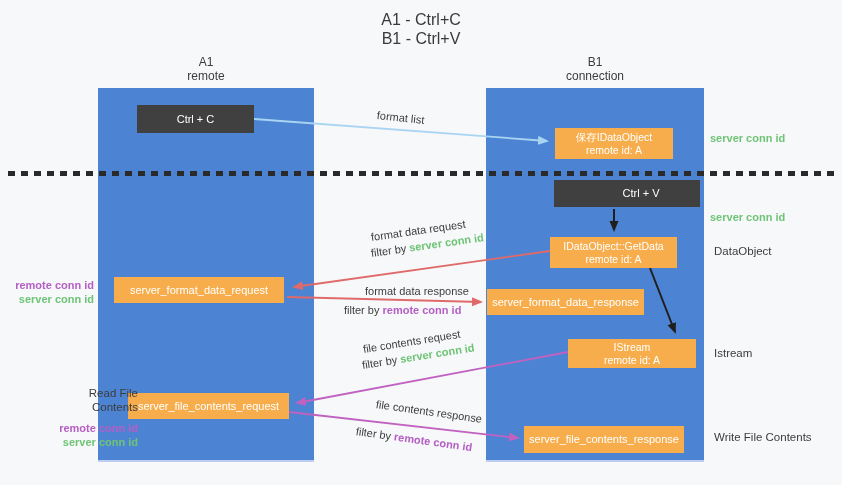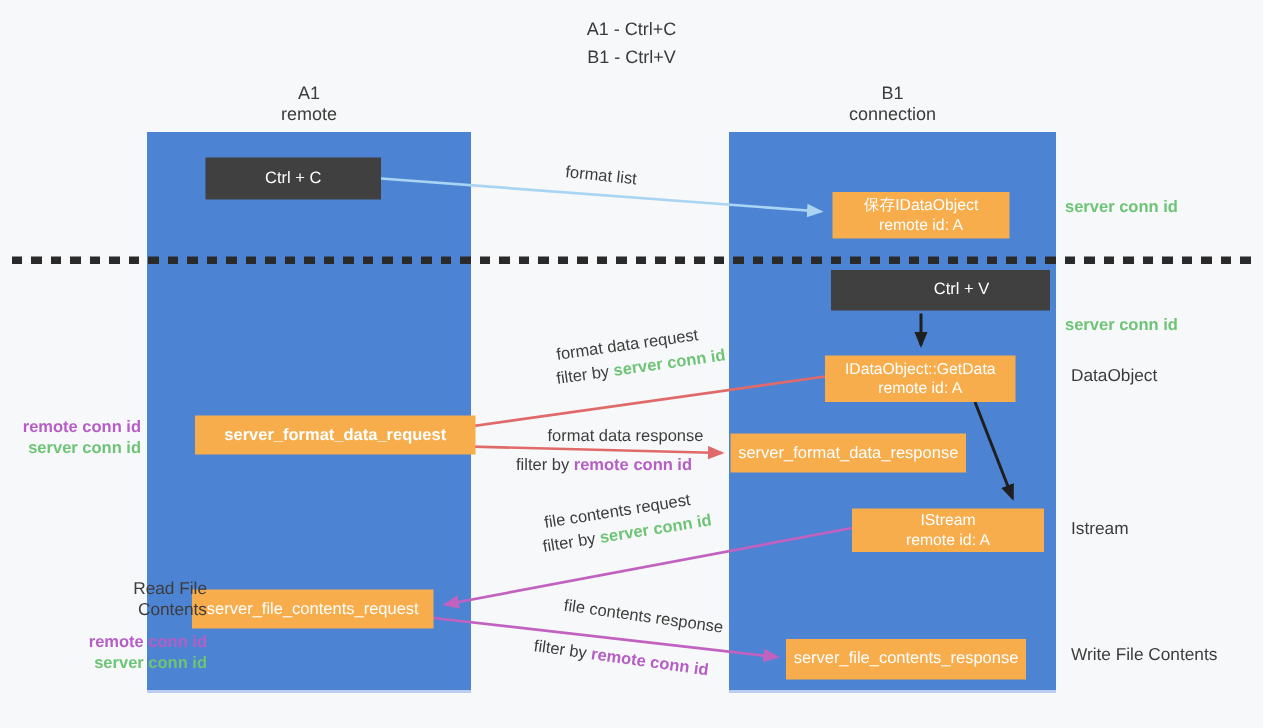--- a/index.html
+++ b/index.html
@@ -1,19 +1,19 @@
 <!DOCTYPE html>
 <html><head>
 <meta charset="utf-8">
 <style>
   html,body{margin:0;padding:0;background:#f7f8f9;}
   .canvas{position:relative;width:842px;height:485px;background:#f7f8f9;
           font-family:"Liberation Sans",sans-serif;overflow:hidden;}
   .title{position:absolute;top:10px;left:0;width:100%;text-align:center;
-         font-size:12px;line-height:19px;color:#3a3a3a;z-index:2;}
+         font-size:16px;line-height:19px;color:#3a3a3a;z-index:2;}
   .col-header{position:absolute;top:55px;width:140px;text-align:center;
               font-size:12px;line-height:14px;color:#3c3c3c;z-index:2;}
   .col-header.a{left:136px;} .col-header.b{left:525px;}
   .column{position:absolute;top:88px;height:372px;background:#4d83d3;
           border-bottom:2px solid #bccdf0;z-index:1;}
   .column.a{left:98px;width:216px;} .column.b{left:486px;width:218px;}
   .dashed{position:absolute;top:171px;left:8px;width:826px;height:5px;z-index:4;
           background:repeating-linear-gradient(90deg,#2a2a2a 0 7px,transparent 7px 13px);}
   svg.arrows{position:absolute;top:0;left:0;z-index:3;}
   .box{position:absolute;display:flex;flex-direction:column;align-items:center;
@@ -93,21 +93,21 @@
 
   <div class="box green" style="left:554px;top:180px;width:118px;height:27px;padding-left:28px;">
     <span>Ctrl + V</span>
   </div>
 
   <div class="box orange" style="left:550px;top:237px;width:127px;height:31px;">
     <span class="l2">IDataObject::GetData</span>
     <span class="l2">remote id: A</span>
   </div>
 
-  <div class="box orange" style="left:130px;top:277px;width:187px;height:26px;font-weight:bold;">
+  <div class="box orange" style="left:114px;top:277px;width:170px;height:26px;">
     <span>server_format_data_request</span>
   </div>
 
   <div class="box orange" style="left:487px;top:289px;width:157px;height:26px;">
     <span>server_format_data_response</span>
   </div>
 
   <div class="box orange" style="left:568px;top:339px;width:128px;height:29px;">
     <span class="l2">IStream</span>
     <span class="l2">remote id: A</span>

